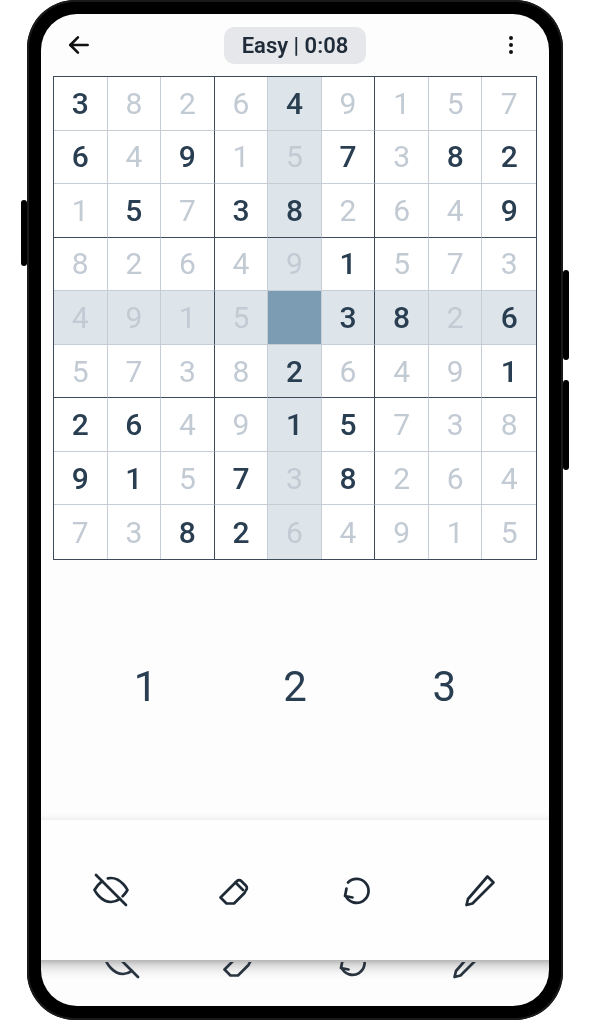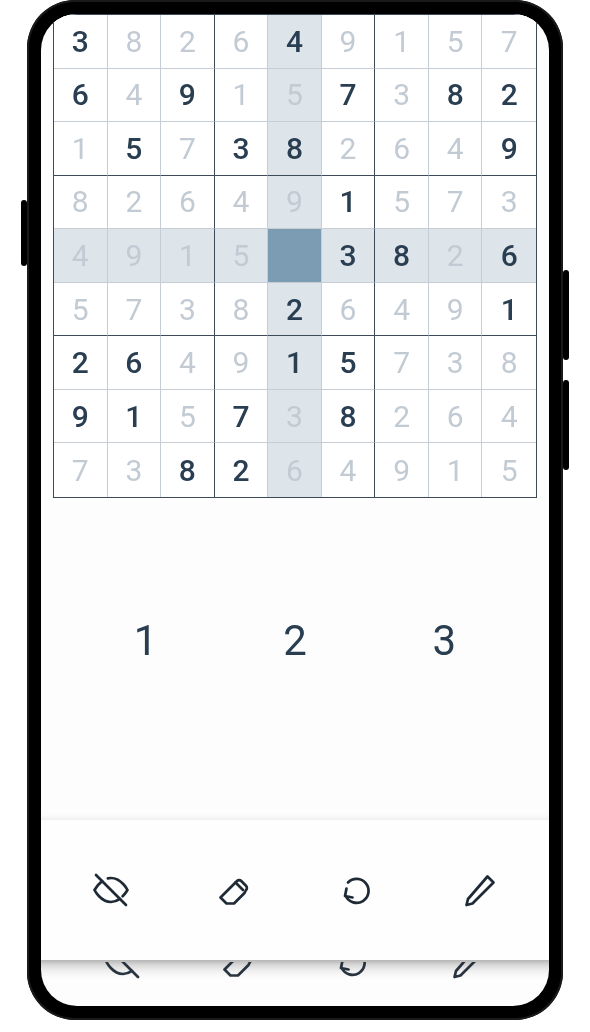--- a/index.html
+++ b/index.html
@@ -120,20 +120,38 @@
 </head>
 <body>
 
 <div class="phone">
   <div class="side-btn left"></div>
   <div class="side-btn r1"></div>
   <div class="side-btn r2"></div>
 
   <div class="screen">
 
+    <div class="header">
+      <div class="back-icon">
+        <svg width="26" height="26" viewBox="0 0 24 24" fill="none" stroke="#111" stroke-width="2.4" stroke-linecap="round" stroke-linejoin="round">
+            <line x1="20" y1="12" x2="4" y2="12"></line>
+            <polyline points="11 5 4 12 11 19"></polyline>
+          </svg>
+      </div>
+      <div class="pill">
+        <span>Easy</span><span> | </span><span>0:08</span>
+      </div>
+      <div class="more-icon">
+        <svg width="24" height="24" viewBox="0 0 24 24" fill="#111">
+            <circle cx="12" cy="5" r="2"></circle>
+            <circle cx="12" cy="12" r="2"></circle>
+            <circle cx="12" cy="19" r="2"></circle>
+          </svg>
+      </div>
+    </div>
 
     <div class="grid-wrap">
       <div class="grid" id="grid">
           <div class="cell given">3</div>
           <div class="cell hint">8</div>
           <div class="cell br hint">2</div>
           <div class="cell hint">6</div>
           <div class="cell given hl">4</div>
           <div class="cell br hint">9</div>
           <div class="cell hint">1</div>

